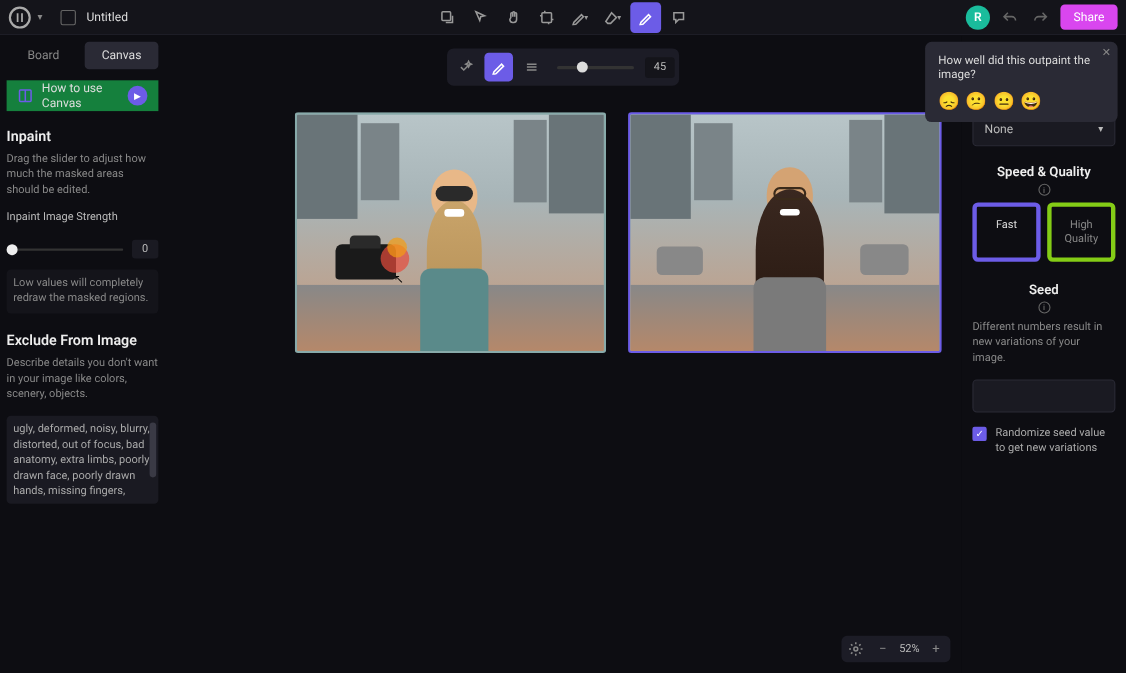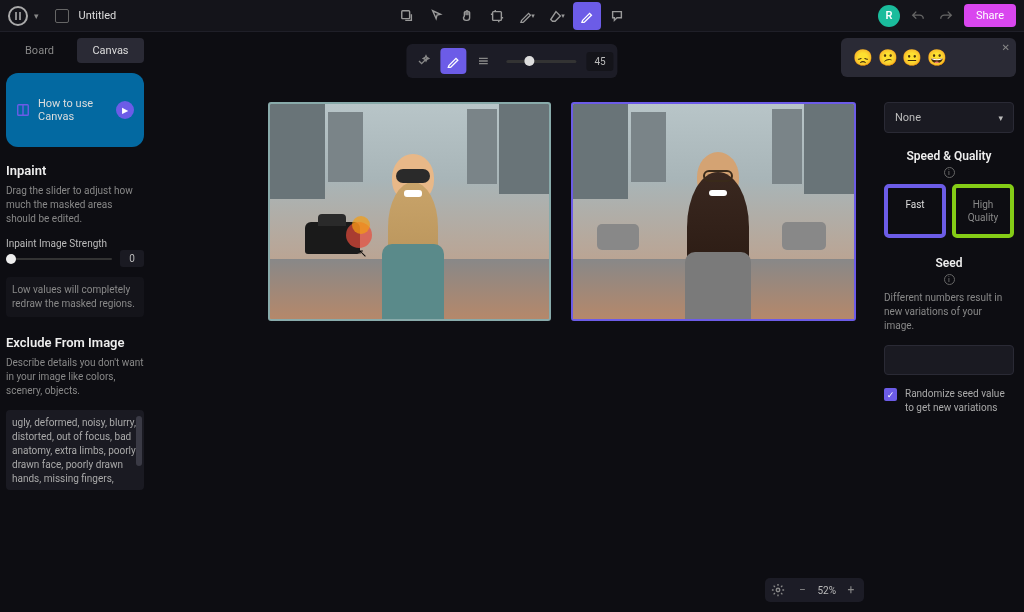--- a/index.html
+++ b/index.html
@@ -18,27 +18,27 @@
 .topbar-right { margin-left:auto; display:flex; align-items:center; gap:8px; }
 .avatar { width:22px; height:22px; border-radius:50%; background:#1abc9c; color:#fff; display:flex; align-items:center; justify-content:center; font-size:11px; font-weight:600; }
 .ur-btn { width:20px; height:20px; display:flex; align-items:center; justify-content:center; color:#666; cursor:pointer; }
 .share-btn { background:#d946ef; color:#fff; font-size:11px; padding:5px 12px; border-radius:4px; cursor:pointer; }
 
 
 .left-panel { position:absolute; left:0; top:32px; width:150px; height:580px; background:#0d0d12; padding:6px; overflow:hidden; }
 .tabs { display:flex; gap:4px; margin-bottom:10px; }
 .tab { flex:1; text-align:center; padding:6px 0; font-size:11px; color:#888; border-radius:4px; cursor:pointer; }
 .tab.active { background:#2a2a35; color:#ddd; }
-.howto { background:#0369a1; border-radius:12px; padding:24px 10px; display:flex; align-items:center; gap:8px; cursor:pointer; margin-bottom:16px; }
+.howto { background:#15803d; border-radius:0; padding:1px 10px; display:flex; align-items:center; gap:8px; cursor:pointer; margin-bottom:16px; }
 .howto-icon { width:14px; height:14px; color:#6c5ce7; }
 .howto-text { font-size:11px; color:#ddd; flex:1; }
 .play { width:18px; height:18px; border-radius:50%; background:#6c5ce7; display:flex; align-items:center; justify-content:center; color:#fff; font-size:8px; }
 .section-title { font-size:13px; font-weight:600; color:#eee; margin-bottom:6px; }
 .desc { font-size:10px; color:#888; line-height:1.4; margin-bottom:12px; }
-.slider-label { font-size:10px; color:#bbb; margin-bottom:1px; }
+.slider-label { font-size:10px; color:#bbb; margin-bottom:15px; }
 .slider-row { display:flex; align-items:center; gap:8px; margin-bottom:10px; }
 .slider-track { flex:1; height:2px; background:#333; border-radius:2px; position:relative; }
 .slider-thumb { position:absolute; left:0; top:-4px; width:10px; height:10px; border-radius:50%; background:#eee; }
 .slider-val { width:24px; text-align:center; font-size:10px; color:#bbb; background:#1a1a22; border-radius:3px; padding:3px 4px; }
 .hint { font-size:10px; color:#888; line-height:1.4; background:#14141a; padding:6px; border-radius:4px; margin-bottom:18px; }
 .textarea-wrap { background:#1a1a22; border-radius:4px; padding:6px; position:relative; height:80px; }
 .textarea-text { font-size:10px; color:#aaa; line-height:1.4; overflow:hidden; height:100%; }
 .scrollbar { position:absolute; right:2px; top:6px; width:6px; height:50px; background:#3a3a45; border-radius:3px; }
 
 
@@ -295,19 +295,20 @@
   <div class="desc">Different numbers result in new variations of your image.</div>
   <div class="seed-input"></div>
   <div class="check-row">
     <div class="checkbox">✓</div>
     <div class="check-label">Randomize seed value to get new variations</div>
   </div>
 </div>
 
 <div class="feedback">
   <div class="fb-close">✕</div>
+  <div class="fb-text">How well did this outpaint the image?</div>
   <div class="emojis">
     <span class="emoji">😞</span>
     <span class="emoji">😕</span>
     <span class="emoji">😐</span>
     <span class="emoji">😀</span>
   </div>
 </div>
 
 </body></html>

